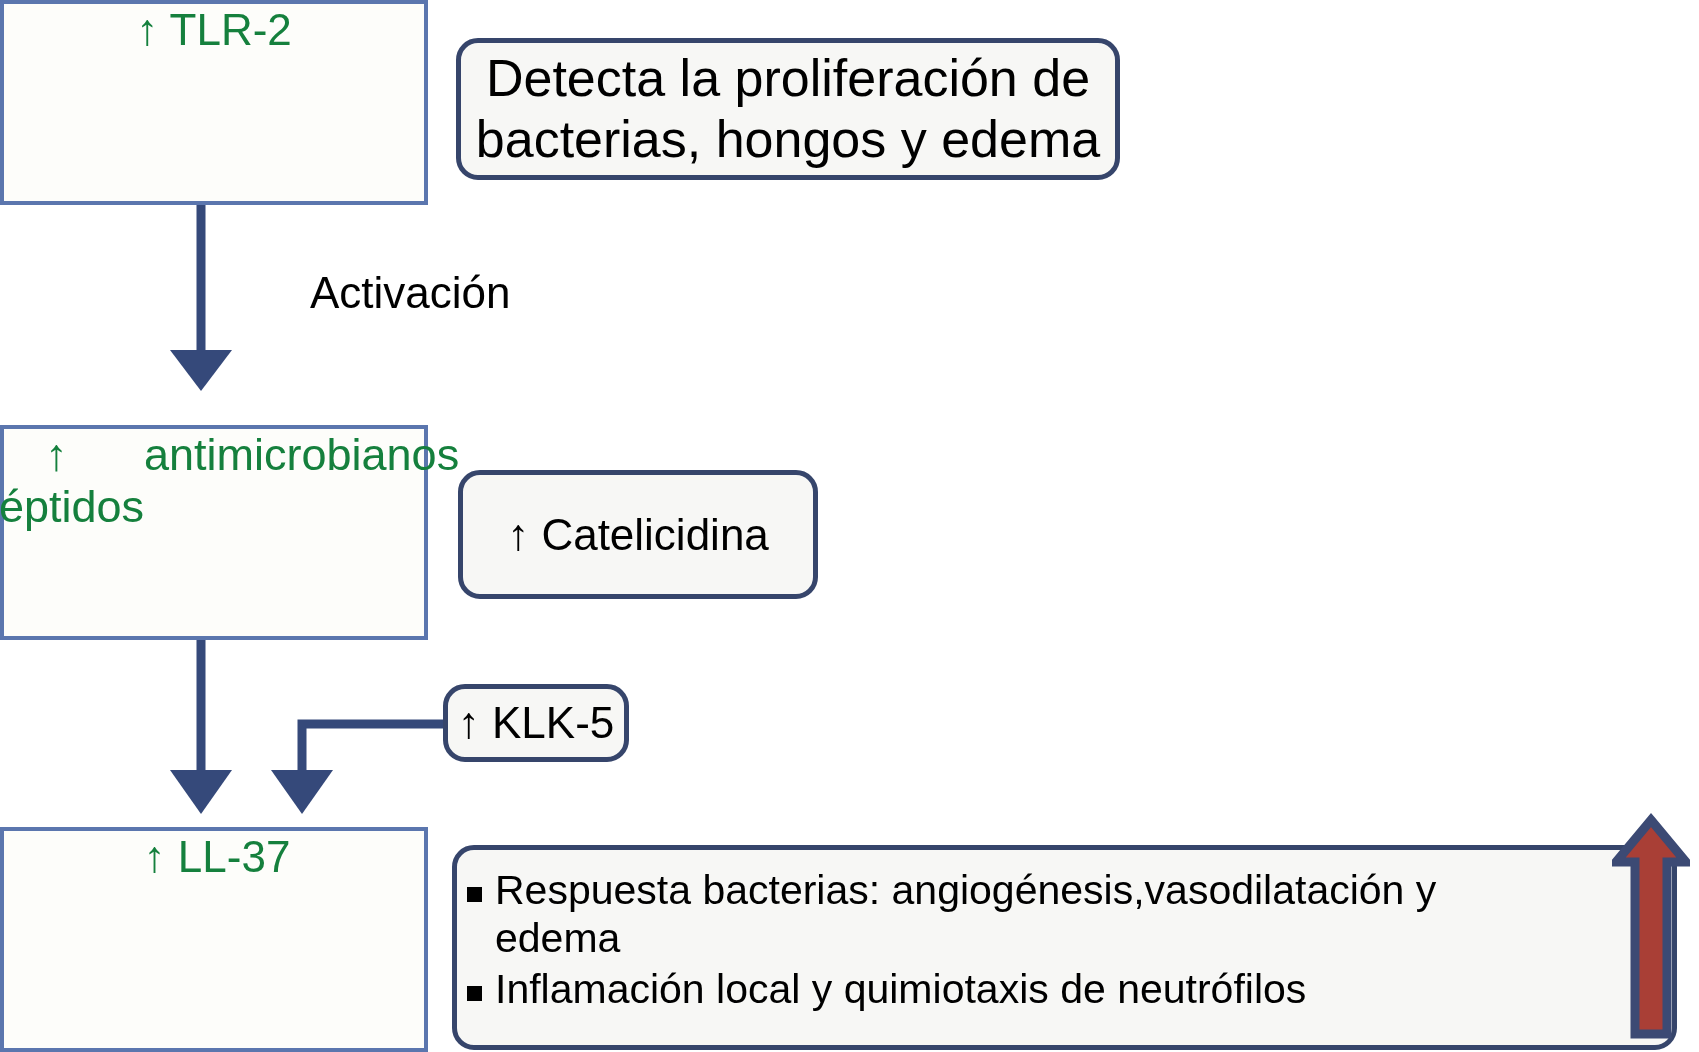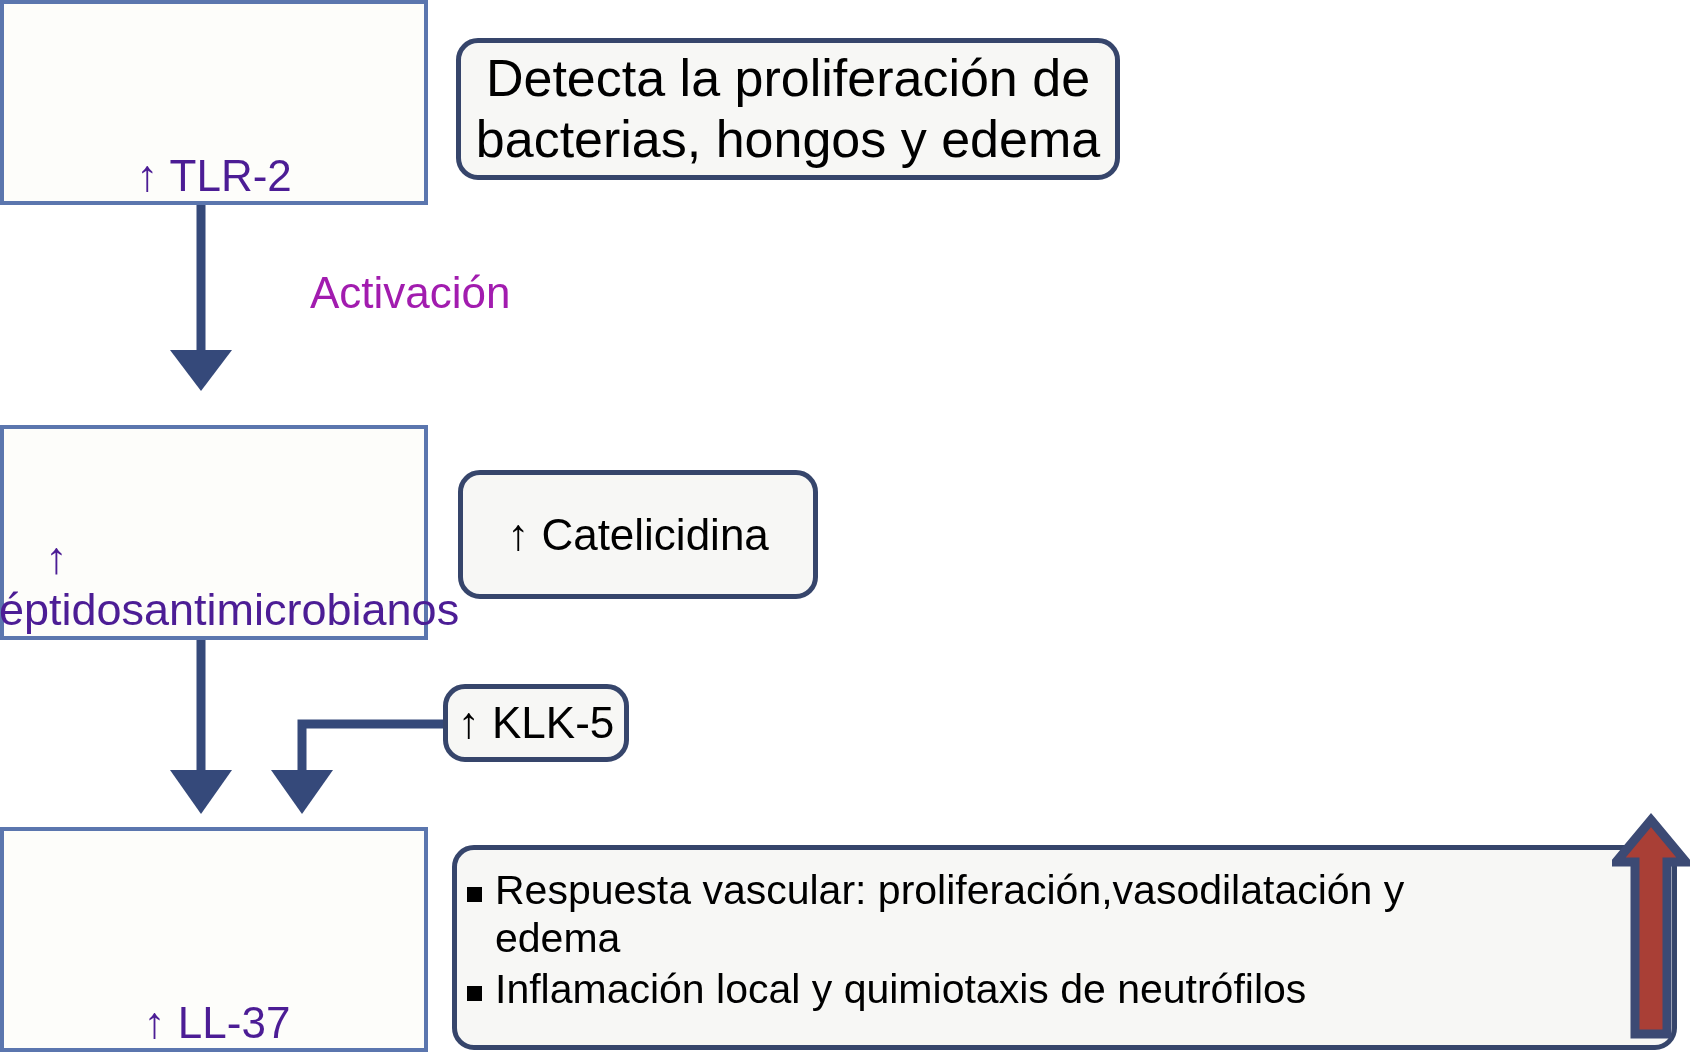--- a/index.html
+++ b/index.html
@@ -14,24 +14,24 @@
     background:#ffffff;
     overflow:hidden;
   }
   
   .proc-box{
     position:absolute;
     box-sizing:border-box;
     background:#fdfdfa;
     border:4px solid #5b76ae;
     display:flex;
-    align-items:flex-end;
+    align-items:flex-start;
     justify-content:center;
     text-align:center;
-    color:#4c1d95;
+    color:#15803d;
     line-height:1.16;
   }
   
   .callout{
     position:absolute;
     box-sizing:border-box;
     background:#f7f7f5;
     border:5px solid #36456b;
     border-radius:22px;
     display:flex;
@@ -41,21 +41,21 @@
   }
   .callout.center{justify-content:center;text-align:center;}
   .callout.listbox{align-items:center;justify-content:flex-start;}
 
   
   #wires{position:absolute;left:0;top:0;width:1699px;height:1052px;pointer-events:none;}
 
   
   .wire-label{
     position:absolute;
-    color:#a21caf;
+    color:#000000;
     white-space:nowrap;
   }
 
   
   .blist{
     margin:0;
     padding:0;
     list-style:none;
     width:100%;
   }
@@ -121,21 +121,21 @@
   </div>
 
   <div class="callout center" style="left:443px;top:684px;width:186px;height:78px;font-size:44px;">
     <span>↑ KLK-5</span>
   </div>
 
   <div class="callout listbox" style="left:452px;top:845px;width:1225px;height:205px;font-size:41px;padding:6px 10px 6px 4px;">
     <ul class="blist">
       <li>
         <span class="bullet-sq"></span>
-        <span>Respuesta vascular: proliferación,vasodilatación y</span><br>
+        <span>Respuesta bacterias: angiogénesis,vasodilatación y</span><br>
         <span>edema</span>
       </li>
       <li>
         <span class="bullet-sq"></span>
         <span>Inflamación local y quimiotaxis de neutrófilos</span>
       </li>
     </ul>
   </div>
 
   <svg style="position:absolute;left:1612px;top:812px;width:78px;height:228px;" viewBox="0 0 78 228" width="78" height="228">

